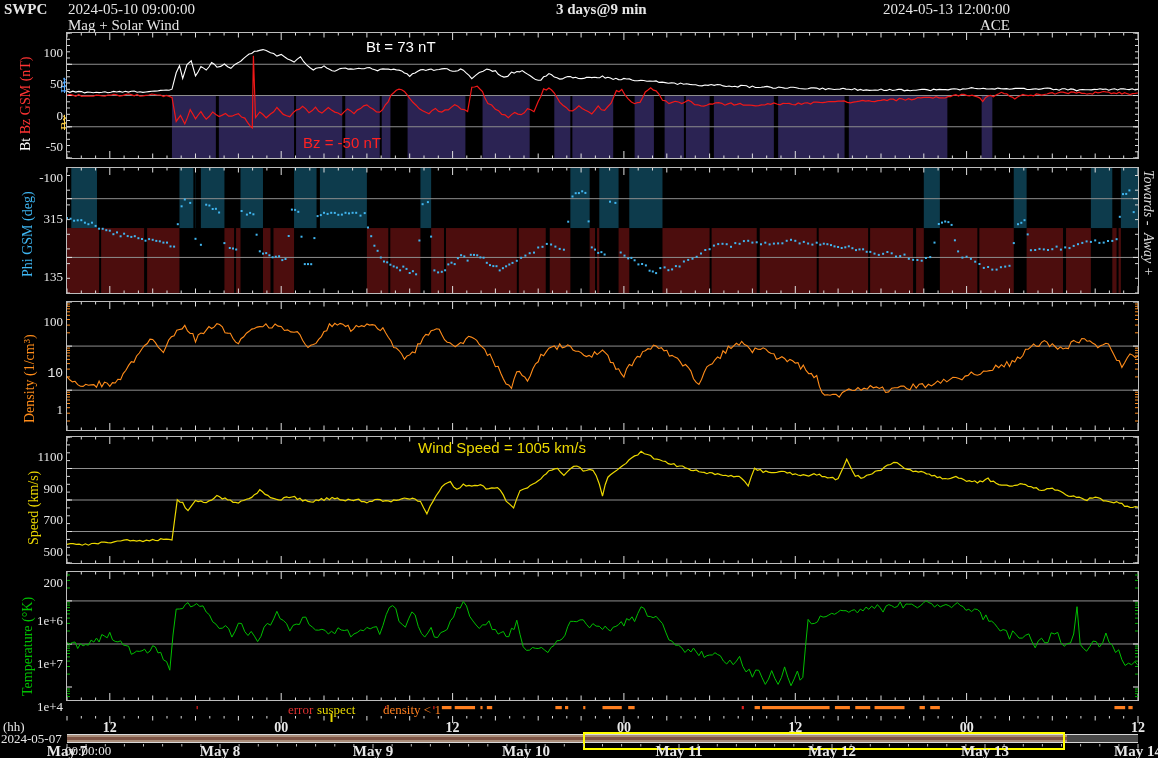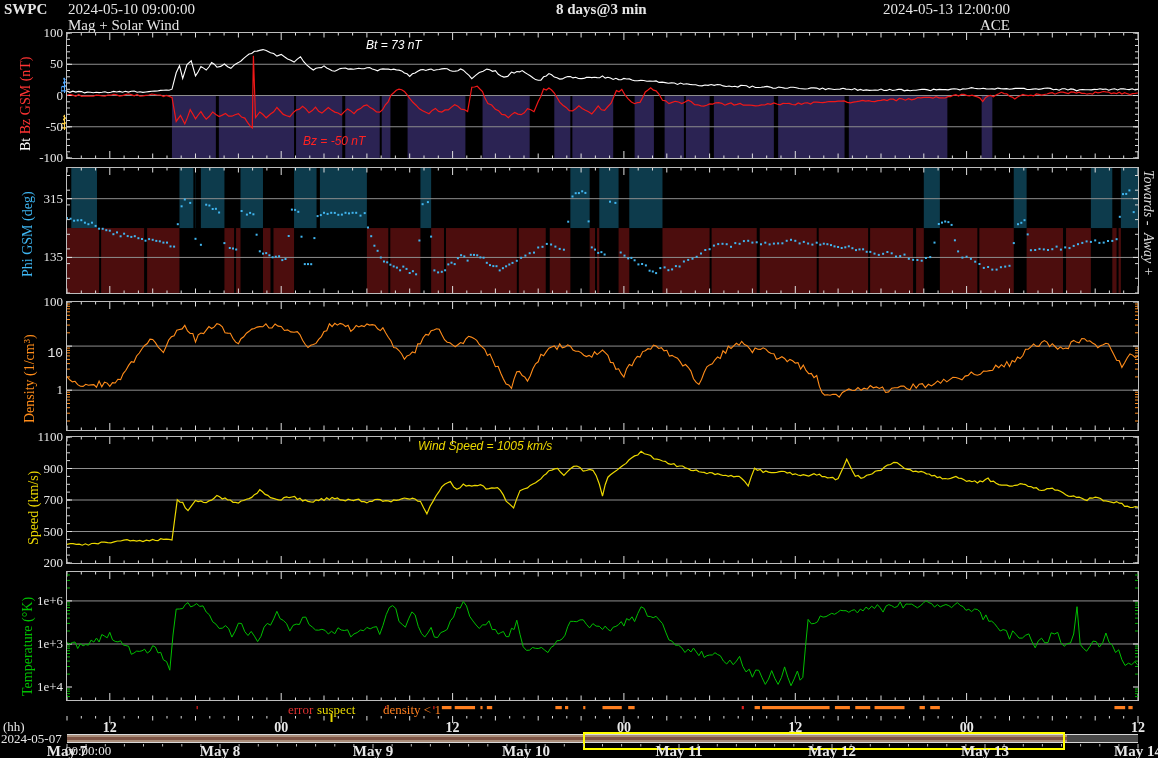--- a/index.html
+++ b/index.html
@@ -3,47 +3,47 @@
 <meta charset="utf-8">
 <style>
   html,body{margin:0;padding:0;background:#000;}
   body{width:1158px;height:758px;overflow:hidden;position:relative;
        font-family:"Liberation Serif","DejaVu Serif",serif;color:#e8e8e8;}
   #screen{position:absolute;left:0;top:0;width:1030px;height:758px;}
   .hdr{position:absolute;font-size:15px;white-space:nowrap;color:#e6e6e6;}
   .bold{font-weight:bold;}
   .panel{position:absolute;border:1px solid #bdbdbd;background:#000;}
   .panel svg{display:block;overflow:hidden;}
-  .ylab{position:absolute;text-align:right;font-size:13px;color:#e8e8e8;width:44px;}
+  .ylab{position:absolute;text-align:right;font-size:13px;color:#e8e8e8;width:44px;margin-top:20px;}
   .vlab{position:absolute;transform-origin:0 0;white-space:nowrap;font-size:14px;}
   .ccw{transform:rotate(-90deg);}
   .cw{transform:rotate(90deg);}
   .struck{text-decoration:line-through;font-size:13px;}
   .sector{font-style:italic;color:#d8d8d8;}
   .annot{position:absolute;font-family:"Liberation Sans","DejaVu Sans",sans-serif;
-         font-size:12px;white-space:nowrap;font-style:italic;}
+         font-size:15px;white-space:nowrap;}
   .hlabel{position:absolute;width:34px;text-align:center;font-size:14px;font-weight:bold;}
   .dlabel{position:absolute;width:66px;text-align:center;font-size:15px;font-weight:bold;}
   .leg{position:absolute;font-size:13px;white-space:nowrap;}
   .corner{position:absolute;font-size:13px;white-space:nowrap;}
   #overlay{position:absolute;left:0;top:0;pointer-events:none;}
   #timeline-bar,#timeline-gray{position:absolute;height:9px;}
   #timeline-bar{background:linear-gradient(#d8d8d8 0 1px,#a98d7a 1px 3px,#7d5445 3px 6px,#a98d7a 6px 8px,#d8d8d8 8px 9px);}
   #timeline-gray{background:linear-gradient(#d8d8d8 0 1px,#484848 1px 8px,#d8d8d8 8px 9px);}
   #selection-box{position:absolute;border:2px solid #ffff00;background:transparent;}
 </style>
 </head>
 <body>
 
 <div id="screen">
 
   <span class="hdr bold" style="left:4px;top:1px;">SWPC</span>
   <span class="hdr" style="left:68px;top:1px;">2024-05-10 09:00:00</span>
   <span class="hdr" style="left:68px;top:17px;">Mag + Solar Wind</span>
-  <span class="hdr bold" style="left:556px;top:1px;">8 days@3 min</span>
+  <span class="hdr bold" style="left:556px;top:1px;">3 days@9 min</span>
   <span class="hdr" style="right:20px;top:1px;">2024-05-13 12:00:00</span>
   <span class="hdr" style="right:20px;top:17px;">ACE</span>
 
   <div class="vlab ccw" style="left:18px;top:151px;">
     <span style="color:#ffffff;">Bt </span><span style="color:#ff3333;">Bz GSM (nT)</span>
   </div>
   <div class="vlab ccw struck" style="left:57px;top:130px;color:#ffd24a;">Bx</div>
   <div class="vlab ccw struck" style="left:57px;top:93px;color:#55aaff;">By</div>
   <div class="vlab ccw" style="left:20px;top:277px;color:#3eb6f2;">Phi GSM (deg)</div>
   <div class="vlab ccw" style="left:22px;top:423px;color:#ff8c1a;">Density (1/cm³)</div>
@@ -494,21 +494,21 @@
       <svg width="1071" height="128" viewBox="0 0 1071 128">
         <line x1="0" x2="1071" y1="28.935360351763286" y2="28.935360351763286" stroke="#8e8e8e" stroke-width="1"></line>
         <line x1="0" x2="1071" y1="71.98766294447712" y2="71.98766294447712" stroke="#8e8e8e" stroke-width="1"></line>
         <path d="M0.0 0V4.5M0.0 128V123.5M14.3 0V2.5M14.3 128V125.5M28.6 0V2.5M28.6 128V125.5M42.8 0V7M42.8 128V121M57.1 0V2.5M57.1 128V125.5M71.4 0V2.5M71.4 128V125.5M85.7 0V4.5M85.7 128V123.5M100.0 0V2.5M100.0 128V125.5M114.2 0V2.5M114.2 128V125.5M128.5 0V4.5M128.5 128V123.5M142.8 0V2.5M142.8 128V125.5M157.1 0V2.5M157.1 128V125.5M171.4 0V4.5M171.4 128V123.5M185.6 0V2.5M185.6 128V125.5M199.9 0V2.5M199.9 128V125.5M214.2 0V7M214.2 128V121M228.5 0V2.5M228.5 128V125.5M242.8 0V2.5M242.8 128V125.5M257.0 0V4.5M257.0 128V123.5M271.3 0V2.5M271.3 128V125.5M285.6 0V2.5M285.6 128V125.5M299.9 0V4.5M299.9 128V123.5M314.2 0V2.5M314.2 128V125.5M328.4 0V2.5M328.4 128V125.5M342.7 0V4.5M342.7 128V123.5M357.0 0V2.5M357.0 128V125.5M371.3 0V2.5M371.3 128V125.5M385.6 0V7M385.6 128V121M399.8 0V2.5M399.8 128V125.5M414.1 0V2.5M414.1 128V125.5M428.4 0V4.5M428.4 128V123.5M442.7 0V2.5M442.7 128V125.5M457.0 0V2.5M457.0 128V125.5M471.2 0V4.5M471.2 128V123.5M485.5 0V2.5M485.5 128V125.5M499.8 0V2.5M499.8 128V125.5M514.1 0V4.5M514.1 128V123.5M528.4 0V2.5M528.4 128V125.5M542.6 0V2.5M542.6 128V125.5M556.9 0V7M556.9 128V121M571.2 0V2.5M571.2 128V125.5M585.5 0V2.5M585.5 128V125.5M599.8 0V4.5M599.8 128V123.5M614.0 0V2.5M614.0 128V125.5M628.3 0V2.5M628.3 128V125.5M642.6 0V4.5M642.6 128V123.5M656.9 0V2.5M656.9 128V125.5M671.2 0V2.5M671.2 128V125.5M685.4 0V4.5M685.4 128V123.5M699.7 0V2.5M699.7 128V125.5M714.0 0V2.5M714.0 128V125.5M728.3 0V7M728.3 128V121M742.6 0V2.5M742.6 128V125.5M756.8 0V2.5M756.8 128V125.5M771.1 0V4.5M771.1 128V123.5M785.4 0V2.5M785.4 128V125.5M799.7 0V2.5M799.7 128V125.5M814.0 0V4.5M814.0 128V123.5M828.2 0V2.5M828.2 128V125.5M842.5 0V2.5M842.5 128V125.5M856.8 0V4.5M856.8 128V123.5M871.1 0V2.5M871.1 128V125.5M885.4 0V2.5M885.4 128V125.5M899.6 0V7M899.6 128V121M913.9 0V2.5M913.9 128V125.5M928.2 0V2.5M928.2 128V125.5M942.5 0V4.5M942.5 128V123.5M956.8 0V2.5M956.8 128V125.5M971.0 0V2.5M971.0 128V125.5M985.3 0V4.5M985.3 128V123.5M999.6 0V2.5M999.6 128V125.5M1013.9 0V2.5M1013.9 128V125.5M1028.2 0V4.5M1028.2 128V123.5M1042.4 0V2.5M1042.4 128V125.5M1056.7 0V2.5M1056.7 128V125.5M1071.0 0V7M1071.0 128V121" stroke="#dedede" stroke-width="1" fill="none"></path>
         <path d="M0 28.9H5M1071 28.9H1066M0 72.0H5M1071 72.0H1066M0 115.0H5M1071 115.0H1066" stroke="#e8e8e8" stroke-width="1" fill="none"></path>
         <path d="M0 124.6H3M1071 124.6H1068M0 121.7H3M1071 121.7H1068M0 119.2H3M1071 119.2H1068M0 117.0H3M1071 117.0H1068M0 102.1H3M1071 102.1H1068M0 94.5H3M1071 94.5H1068M0 89.1H3M1071 89.1H1068M0 84.9H3M1071 84.9H1068M0 81.5H3M1071 81.5H1068M0 78.7H3M1071 78.7H1068M0 76.2H3M1071 76.2H1068M0 74.0H3M1071 74.0H1068M0 59.0H3M1071 59.0H1068M0 51.4H3M1071 51.4H1068M0 46.1H3M1071 46.1H1068M0 41.9H3M1071 41.9H1068M0 38.5H3M1071 38.5H1068M0 35.6H3M1071 35.6H1068M0 33.1H3M1071 33.1H1068M0 30.9H3M1071 30.9H1068M0 16.0H3M1071 16.0H1068M0 8.4H3M1071 8.4H1068M0 3.0H3M1071 3.0H1068" stroke="#00b400" stroke-width="1" fill="none"></path>
         <polyline points="0.0,70.6 2.7,72.0 5.4,70.5 8.0,70.0 10.7,76.5 13.4,71.8 16.1,73.8 18.7,72.5 21.4,73.2 24.1,68.1 26.8,70.1 29.5,66.1 32.1,70.0 34.8,62.5 37.5,64.1 40.2,65.8 42.8,60.3 45.5,67.8 48.2,69.4 50.9,69.9 53.6,68.8 56.2,73.0 58.9,73.6 61.6,74.2 64.3,82.3 66.9,81.1 69.6,79.1 72.3,79.4 75.0,78.8 77.6,77.2 80.3,81.1 83.0,79.1 85.7,73.7 88.4,75.0 91.0,80.9 93.7,80.3 96.4,87.8 99.6,89.6 102.8,98.2 106.0,63.0 109.2,37.1 112.5,37.0 115.7,36.5 118.3,32.5 121.0,30.6 123.7,34.9 126.4,33.8 129.6,31.6 132.8,34.4 136.0,33.9 139.2,40.0 142.4,42.8 145.7,49.8 148.9,52.1 152.1,56.4 155.3,56.2 158.5,53.6 161.7,56.7 164.9,65.1 168.1,59.2 171.4,51.2 174.6,51.5 177.8,59.7 181.0,63.5 184.2,59.4 187.4,64.1 190.6,69.6 193.9,64.5 197.1,55.1 200.3,51.4 203.5,53.2 206.7,46.9 209.9,39.3 213.1,46.6 216.3,48.4 219.6,51.7 222.8,59.1 226.0,53.4 229.2,52.1 232.4,52.5 235.6,45.3 238.8,45.1 242.0,52.5 245.3,55.0 248.5,58.0 251.7,58.2 254.9,57.3 258.1,58.4 261.3,62.0 264.5,59.3 267.8,61.7 271.0,55.8 274.2,58.0 277.4,58.5 280.6,57.8 283.8,64.9 287.0,61.9 290.2,60.6 293.5,58.0 296.7,58.7 299.9,55.4 303.1,56.9 306.3,55.3 309.5,54.6 312.7,62.5 315.9,53.7 319.2,42.7 322.4,35.5 325.6,33.6 328.8,36.5 332.0,49.5 335.2,52.4 338.4,55.2 341.6,46.9 344.9,39.9 348.1,42.8 351.3,54.5 354.5,61.5 357.7,65.1 360.9,60.9 364.1,55.4 367.4,65.1 370.6,65.5 373.8,60.6 377.0,59.3 380.2,57.4 383.4,48.8 386.6,45.0 389.8,35.3 393.1,36.2 396.3,29.5 399.5,33.9 402.7,44.3 405.9,48.9 409.1,53.0 412.3,56.5 415.5,52.8 418.8,52.9 422.0,48.8 425.2,57.6 428.4,57.5 431.1,62.1 433.8,60.6 436.4,59.5 439.1,64.6 441.8,64.7 444.5,56.3 447.1,57.5 449.8,48.2 453.0,62.3 456.2,74.8 459.5,78.4 462.7,78.1 465.5,75.5 468.4,76.3 471.2,76.5 474.5,75.5 477.7,78.1 480.9,80.6 484.1,75.4 486.9,73.6 489.8,68.8 492.7,68.5 495.3,66.8 498.0,63.2 500.7,54.7 503.4,49.3 506.6,49.4 509.8,49.7 513.0,47.9 516.2,47.8 519.4,52.3 522.6,55.9 525.9,51.6 529.1,54.1 532.3,54.3 535.5,57.5 538.2,54.1 540.9,57.3 543.5,59.0 546.2,55.2 548.9,54.4 551.6,52.6 554.2,49.6 556.9,54.1 559.6,46.6 562.3,48.2 565.0,44.8 567.6,49.6 570.8,41.5 574.1,34.8 577.3,36.5 580.5,44.3 583.3,44.5 586.2,45.7 589.1,44.3 592.3,48.0 595.5,51.6 598.7,60.1 601.9,67.9 605.1,69.2 608.3,73.2 611.5,73.2 614.8,75.9 618.0,80.5 621.2,77.1 623.9,80.0 626.5,76.1 629.2,79.8 631.9,83.7 634.6,79.1 637.2,85.5 639.9,83.7 642.6,83.0 645.3,83.0 648.0,80.7 650.6,82.5 653.3,83.7 656.5,89.1 659.7,92.0 662.9,88.1 666.2,92.7 669.4,89.1 672.6,84.3 675.8,94.4 679.0,99.9 682.2,97.2 685.4,105.2 688.7,98.0 691.9,98.3 695.1,105.8 698.3,112.4 701.5,107.1 704.7,98.6 707.9,106.5 711.1,112.4 714.4,105.6 717.6,94.9 720.8,105.3 724.0,113.7 727.2,106.9 730.4,99.0 733.1,108.2 735.8,105.4 738.5,74.5 741.1,47.4 744.3,51.8 747.6,51.4 750.4,49.9 753.3,43.9 756.1,45.1 759.0,44.6 761.8,43.0 764.7,41.3 767.5,42.3 770.4,40.6 773.3,38.3 776.1,38.7 779.0,38.7 781.8,40.3 784.7,38.5 787.5,37.7 790.4,40.9 793.3,37.1 796.1,38.9 799.0,35.1 801.8,37.3 804.7,34.2 807.5,36.5 810.4,32.6 813.2,35.8 816.1,40.1 819.0,34.1 821.8,32.6 824.7,33.7 827.5,35.5 830.4,34.5 833.2,29.9 836.1,36.1 839.0,32.0 841.8,32.2 844.7,32.1 847.5,33.9 850.4,35.8 853.2,33.9 856.1,31.4 858.9,28.6 861.8,30.6 864.7,31.7 867.5,35.1 870.4,32.6 873.2,34.9 876.1,33.5 878.9,32.5 881.8,33.6 884.6,35.6 887.5,32.8 890.4,30.6 893.2,33.4 896.1,34.6 898.9,38.3 901.8,37.3 904.6,39.6 907.5,37.0 910.4,37.5 913.2,39.9 916.1,47.8 918.9,42.9 921.8,49.3 924.6,49.1 927.5,51.6 930.3,55.3 933.2,59.0 936.1,57.6 939.3,58.5 942.5,67.2 945.7,58.8 948.9,62.3 952.1,66.1 955.3,66.1 958.5,63.3 961.8,61.9 965.0,69.7 968.2,75.8 971.4,68.7 974.6,66.2 977.8,70.8 981.0,70.6 984.2,60.8 987.5,62.0 990.7,60.4 993.9,70.7 997.1,74.3 1000.3,71.6 1003.5,71.0 1006.7,62.0 1010.0,34.7 1013.2,72.3 1016.4,76.4 1019.6,79.2 1022.8,74.6 1026.0,69.1 1029.2,69.6 1032.4,75.1 1035.7,70.8 1038.9,61.0 1042.1,70.3 1045.3,73.2 1048.5,80.5 1051.7,77.8 1054.9,87.7 1058.1,93.5 1061.4,91.2 1064.6,92.7 1067.8,89.7 1071.0,93.3 " fill="none" stroke="#00c000" stroke-width="1"></polyline>
       </svg>
     </div>
     <div class="ylab" style="left: 19px; top: 592.935px; text-align: right;">1e+6</div>
-    <div class="ylab" style="left: 19px; top: 635.988px;">1e+3</div>
+    <div class="ylab" style="left: 19px; top: 635.988px;">1e+7</div>
     <div class="ylab" style="left: 19px; top: 679.04px;">1e+4</div>
     <div class="annot" style="left: 366px; top: 38px; color: rgb(255, 255, 255);">Bt = 73 nT</div>
     <div class="annot" style="left: 303px; top: 134px; color: rgb(255, 34, 34);">Bz = -50 nT</div>
     <div class="annot" style="left: 418px; top: 439px; color: rgb(236, 216, 0);">Wind Speed = 1005 km/s</div>
     <div class="leg" style="left: 288px; top: 702px; color: rgb(224, 48, 48);">error</div>
     <div class="leg" style="left: 317px; top: 702px; color: rgb(232, 216, 0);">suspect</div>
     <div class="leg" style="left: 383px; top: 702px; color: rgb(255, 127, 31);">density &lt; 1</div>
     <div class="hlabel" style="left: 92.84px; top: 720px;">12</div>
     <div class="hlabel" style="left: 264.2px; top: 720px;">00</div>
     <div class="hlabel" style="left: 435.56px; top: 720px;">12</div>

